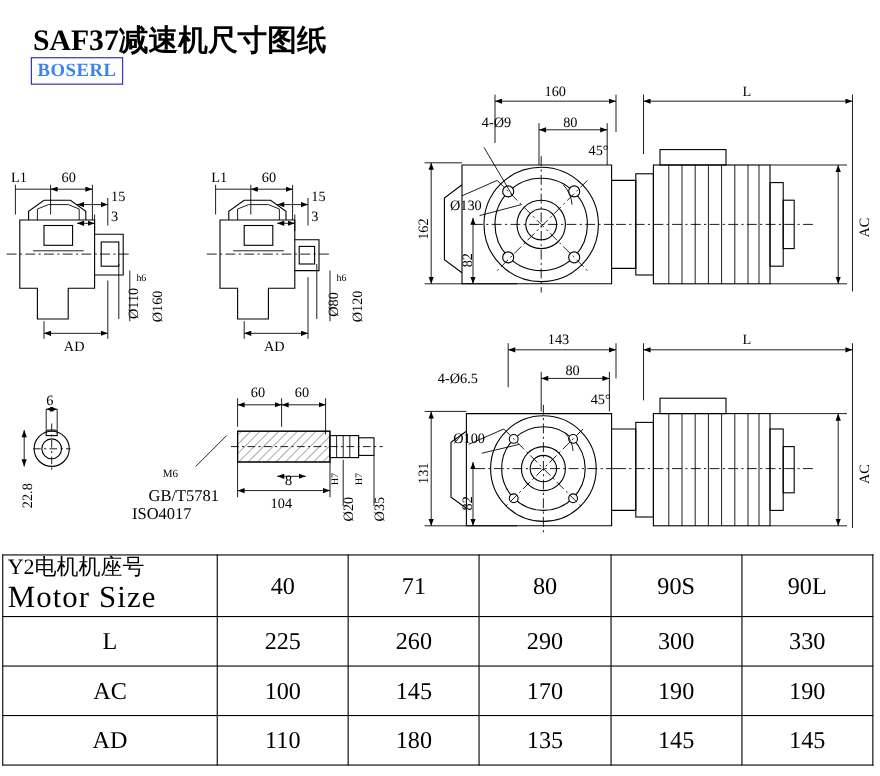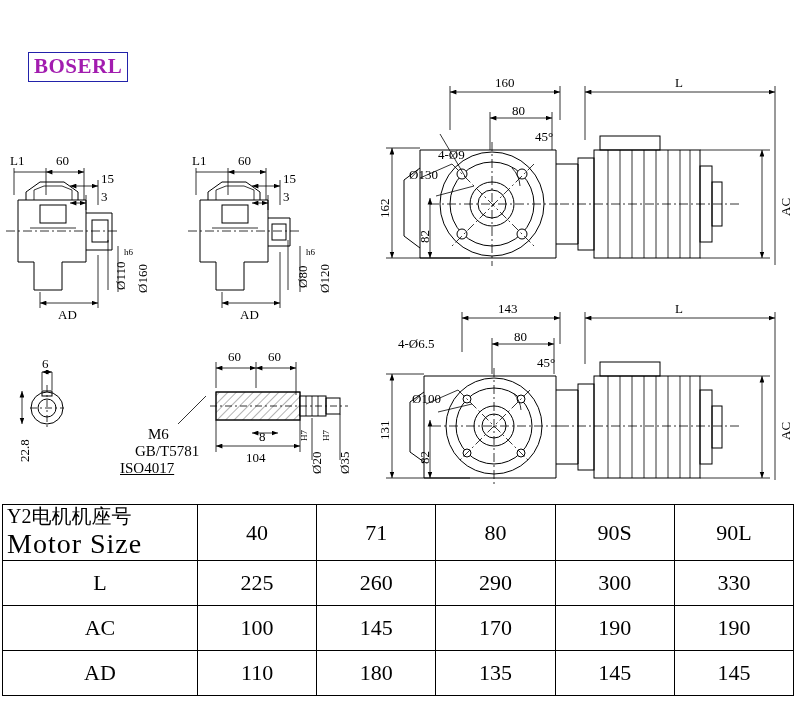--- a/index.html
+++ b/index.html
@@ -19,21 +19,21 @@
     font-family:"Liberation Serif", serif;
     font-size:27px;font-weight:bold;letter-spacing:0px;
     white-space:nowrap;
   }
   
   .logo{
     position:absolute;left:28px;top:52px;
     border:1px solid #2222aa;
     padding:1px 5px 2px 5px;
     font-family:"Liberation Serif", serif;
-    font-size:21px;font-weight:bold;color:#a21caf;
+    font-size:17px;font-weight:bold;color:#3b82f6;
     letter-spacing:0.5px;
     background:#fff;
   }
 
   
   .svgwrap{position:absolute;}
   svg{display:block;}
   .ln{stroke:#000;stroke-width:1;fill:none;}
   .lnT{stroke:#000;stroke-width:0.8;fill:none;}
   .fillw{fill:#fff;stroke:#000;stroke-width:1;}
@@ -72,20 +72,21 @@
   }
   .tbl .c0{width:190px;margin-left:48px;}
   .hdline1{font-size:20px;}
   .hdline2{font-size:28px;letter-spacing:1px;}
 </style>
 </head>
 <body>
 
 <div class="root">
 
+  <div class="title">SAF37减速机尺寸图纸</div>
   <div class="logo">BOSERL</div>
 
   <div class="svgwrap" style="left:0;top:0;">
   <svg width="800" height="500" viewBox="0 0 800 500">
     <defs>
       <pattern id="hatchA" width="6" height="6" patternUnits="userSpaceOnUse" patternTransform="rotate(45)">
         <line x1="0" y1="0" x2="0" y2="6" stroke="#000" stroke-width="0.7"></line>
       </pattern>
       <pattern id="hatchB" width="5" height="5" patternUnits="userSpaceOnUse" patternTransform="rotate(-45)">
         <line x1="0" y1="0" x2="0" y2="5" stroke="#000" stroke-width="0.7"></line>
@@ -336,36 +337,36 @@
   <div class="dim v" style="left:296px;top:288px;transform:rotate(-90deg);">Ø80</div>
   <div class="dim v" style="left:318px;top:293px;transform:rotate(-90deg);">Ø120</div>
   <div class="dim" style="left:240px;top:308px;">AD</div>
   <div class="dim" style="left:306px;top:248px;font-size:9px;">h6</div>
 
   <div class="dim" style="left:42px;top:357px;">6</div>
   <div class="dim v" style="left:18px;top:462px;transform:rotate(-90deg);">22.8</div>
 
   <div class="dim" style="left:228px;top:350px;">60</div>
   <div class="dim" style="left:268px;top:350px;">60</div>
-  <div class="dim" style="left:148px;top:427px;font-size:15px;">M6</div>
+  <div class="dim" style="left:148px;top:427px;font-size:10px;">M6</div>
   <div class="dim" style="left:115px;top:444px;font-size:15px;margin-left:20px;">GB/T5781</div>
-  <div class="dim" style="left:120px;top:461px;font-size:15px;text-decoration:underline;">ISO4017</div>
+  <div class="dim" style="left:120px;top:461px;font-size:15px;">ISO4017</div>
   <div class="dim" style="left:259px;top:430px;">8</div>
   <div class="dim" style="left:246px;top:451px;">104</div>
   <div class="dim v" style="left:310px;top:474px;transform:rotate(-90deg);">Ø20</div>
   <div class="dim v" style="left:338px;top:474px;transform:rotate(-90deg);">Ø35</div>
   <div class="dim v" style="left:300px;top:441px;transform:rotate(-90deg);font-size:9px;">H7</div>
   <div class="dim v" style="left:322px;top:441px;transform:rotate(-90deg);font-size:9px;">H7</div>
 
   <div class="dim" style="left:495px;top:76px;">160</div>
   <div class="dim" style="left:675px;top:76px;">L</div>
-  <div class="dim" style="left:438px;top:104px;margin-top:44px;">4-Ø9</div>
+  <div class="dim" style="left:438px;top:104px;">4-Ø9</div>
   <div class="dim" style="left:512px;top:104px;">80</div>
   <div class="dim" style="left:535px;top:130px;">45°</div>
-  <div class="dim" style="left:409px;top:168px;">Ø130</div>
+  <div class="dim" style="left:409px;top:180px;">Ø130</div>
   <div class="dim v" style="left:378px;top:218px;transform:rotate(-90deg);">162</div>
   <div class="dim v" style="left:418px;top:243px;transform:rotate(-90deg);">82</div>
   <div class="dim v" style="left:779px;top:216px;transform:rotate(-90deg);">AC</div>
 
   <div class="dim" style="left:498px;top:302px;">143</div>
   <div class="dim" style="left:675px;top:302px;">L</div>
   <div class="dim" style="left:398px;top:337px;">4-Ø6.5</div>
   <div class="dim" style="left:514px;top:330px;">80</div>
   <div class="dim" style="left:537px;top:356px;">45°</div>
   <div class="dim" style="left:412px;top:392px;">Ø100</div>

